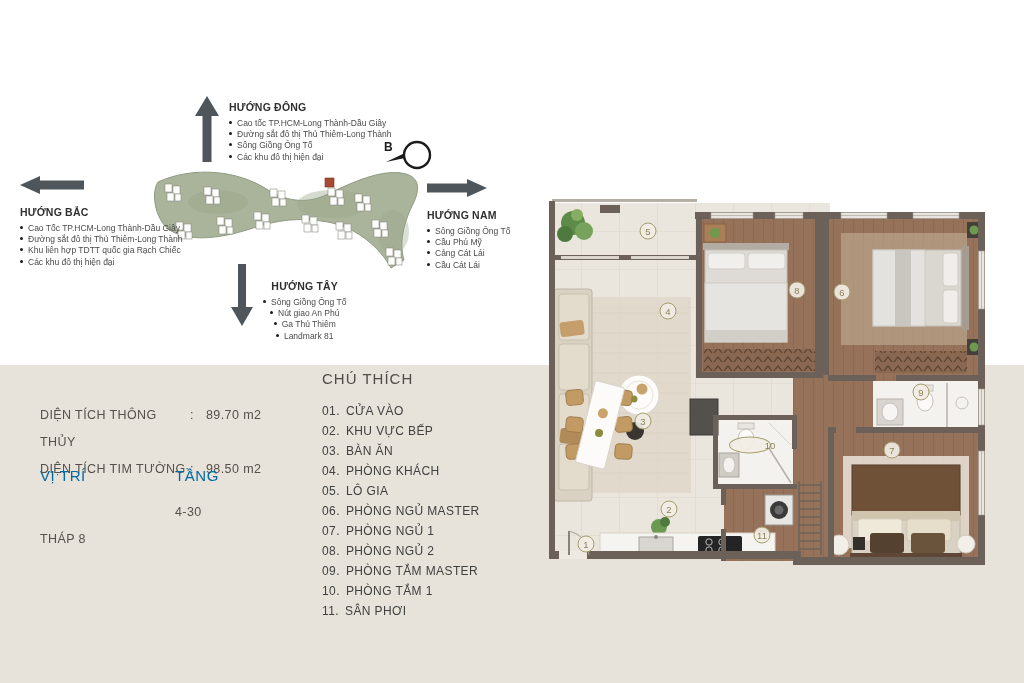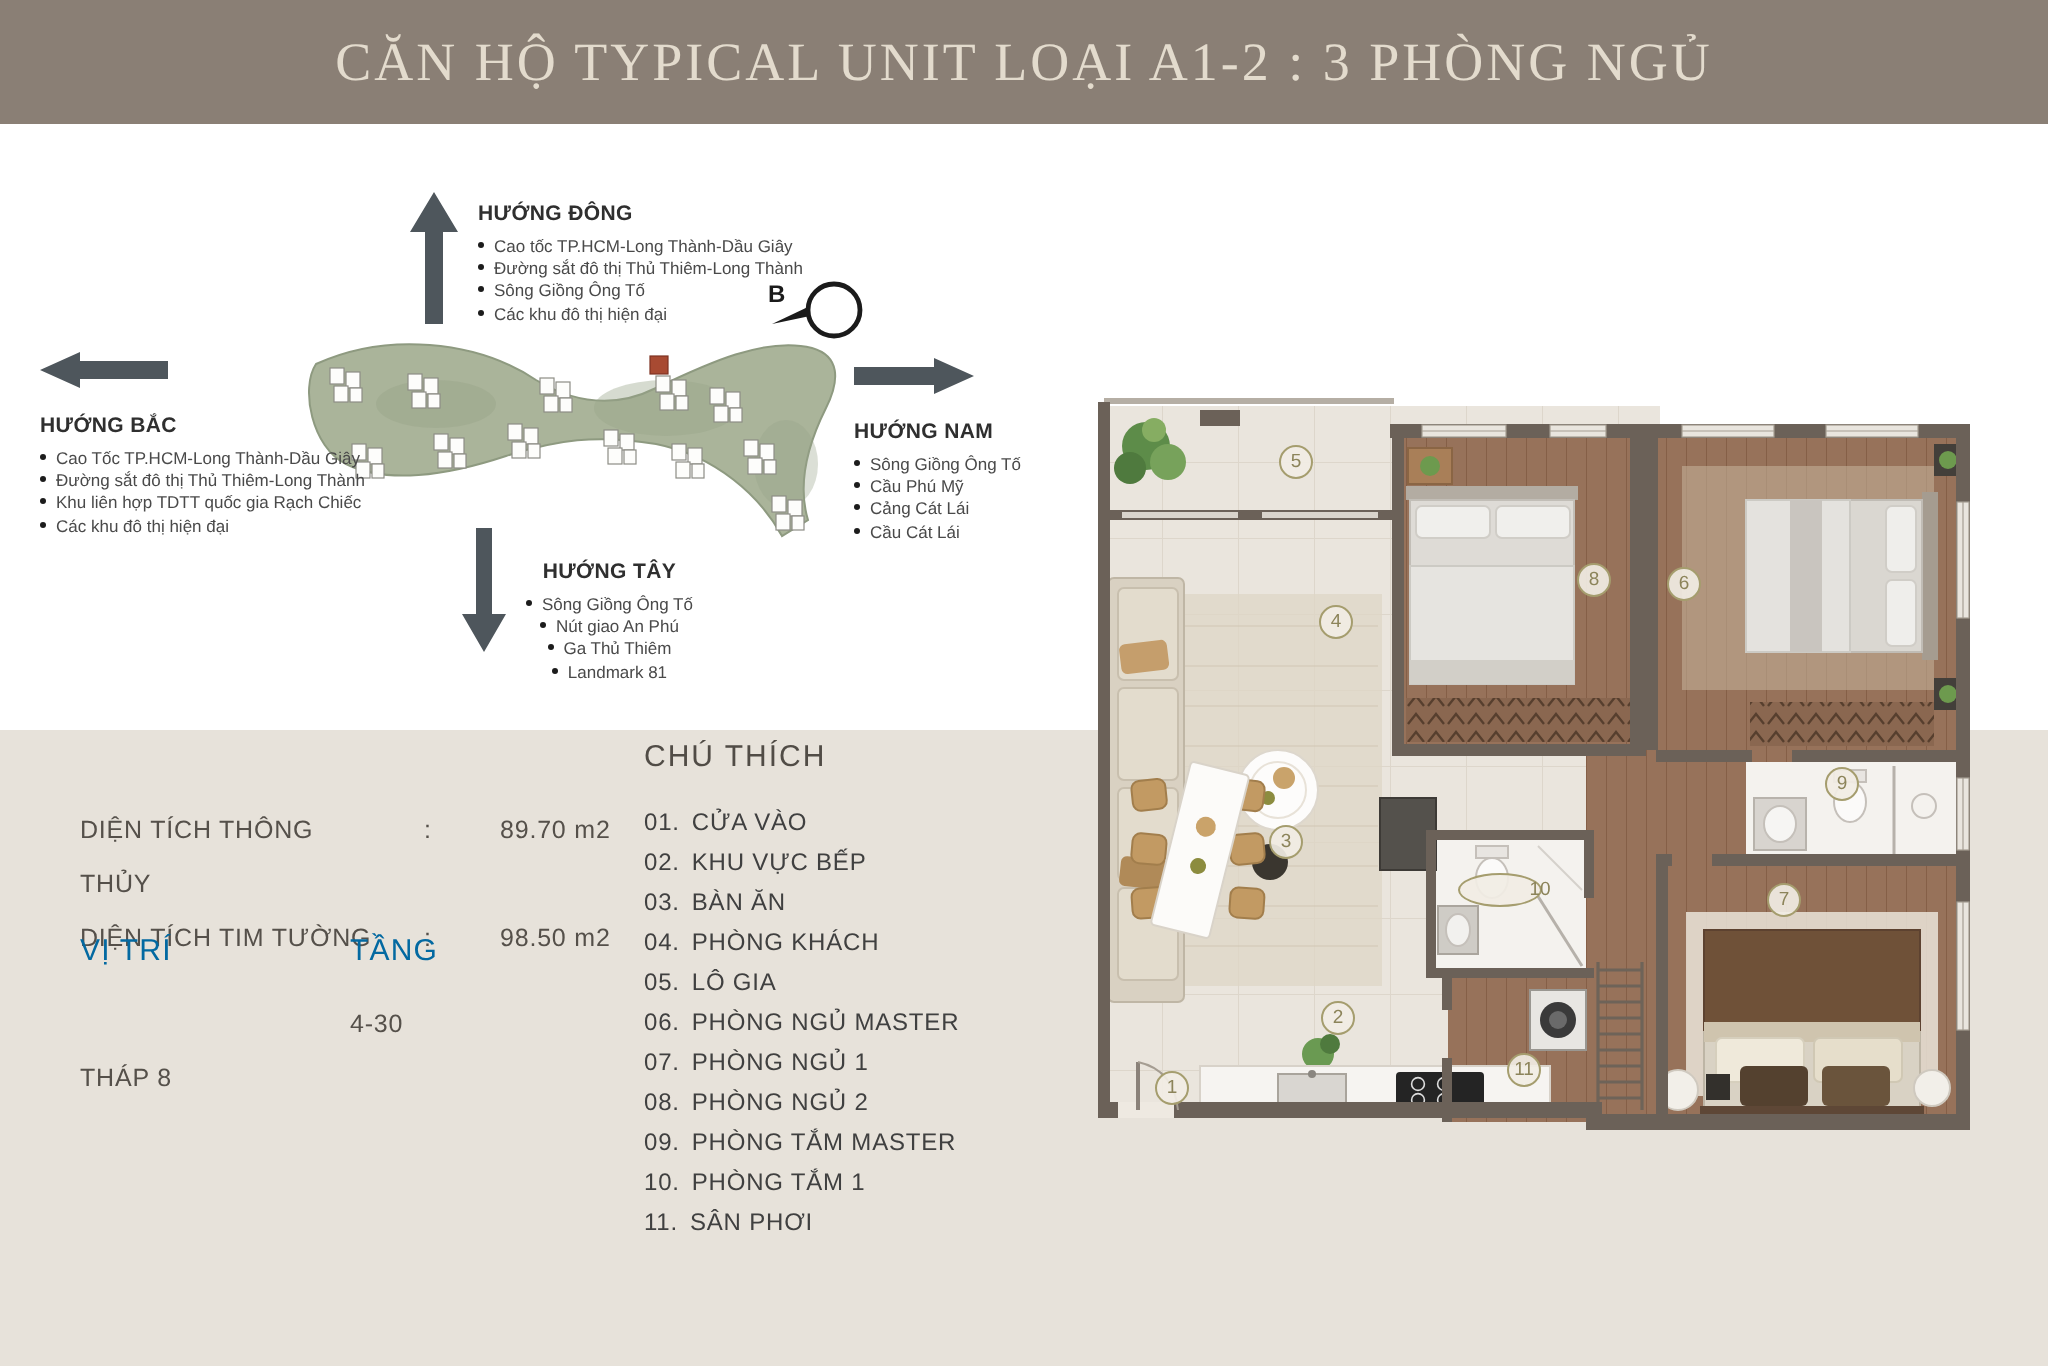--- a/index.html
+++ b/index.html
@@ -20,21 +20,21 @@
   .dir li::before{content:"";display:inline-block;width:3px;height:3px;border-radius:50%;
                   background:#1c1c1c;margin-right:5px;vertical-align:2px;}
   .dir-row{display:flex;align-items:flex-start;}
   .dir-row .dir-text{margin-left:10px;margin-top:5px;}
   .arrow{fill:#4e565c;}
   
   .sitemap{position:absolute;left:148px;top:162px;}
   .compass{position:absolute;left:383px;top:128px;}
   
   .info{position:absolute;left:40px;top:402px;color:#55504a;}
-  .info-row{display:flex;font-size:12.5px;line-height:27px;letter-spacing:.4px;gap:22px;}
+  .info-row{display:flex;font-size:12.5px;line-height:27px;letter-spacing:.4px;}
   .info-row .lbl{width:150px;}
   .info-row .sep{width:16px;}
   .kv-label{position:absolute;font-size:15px;color:#0369a1;letter-spacing:.6px;}
   .kv-value{position:absolute;font-size:12.5px;color:#55504a;letter-spacing:.4px;}
   
   .legend{position:absolute;left:322px;top:370px;color:#514c46;}
   .legend-title{font-size:15px;letter-spacing:1px;}
   .legend ol{list-style:none;margin:14px 0 0;padding:0;}
   .legend li{font-size:12px;line-height:20px;letter-spacing:.4px;color:#404040;}
   .legend li .num{margin-right:6px;}
@@ -44,25 +44,22 @@
   .plan-badge{position:absolute;width:17px;height:17px;border-radius:50%;
               border:1px solid #a59d6e;background:rgba(241,237,228,.92);color:#8c845a;
               font-size:9.5px;display:flex;align-items:center;justify-content:center;
               transform:translate(-50%,-50%);box-sizing:border-box;}
 </style>
 </head>
 <body>
 
 <div class="page">
 
-  <div class="banner">
-    <h1>CĂN HỘ TYPICAL UNIT LOẠI A1-2 : 3 PHÒNG NGỦ</h1>
-  </div>
-
-  <div class="dir dir-row" style="left:205px;top:96px;">
+
+  <div class="dir dir-row" style="left:195px;top:96px;">
     <svg width="24" height="66">
       <polygon class="arrow" points="12,0 24,20 16.5,20 16.5,66 7.5,66 7.5,20 0,20"></polygon>
     </svg>
     <div class="dir-text">
       <div class="dir-title">HƯỚNG ĐÔNG</div>
       <ul>
         <li>Cao tốc TP.HCM-Long Thành-Dầu Giây</li>
         <li>Đường sắt đô thị Thủ Thiêm-Long Thành</li>
         <li>Sông Giồng Ông Tố</li>
         <li>Các khu đô thị hiện đại</li>

